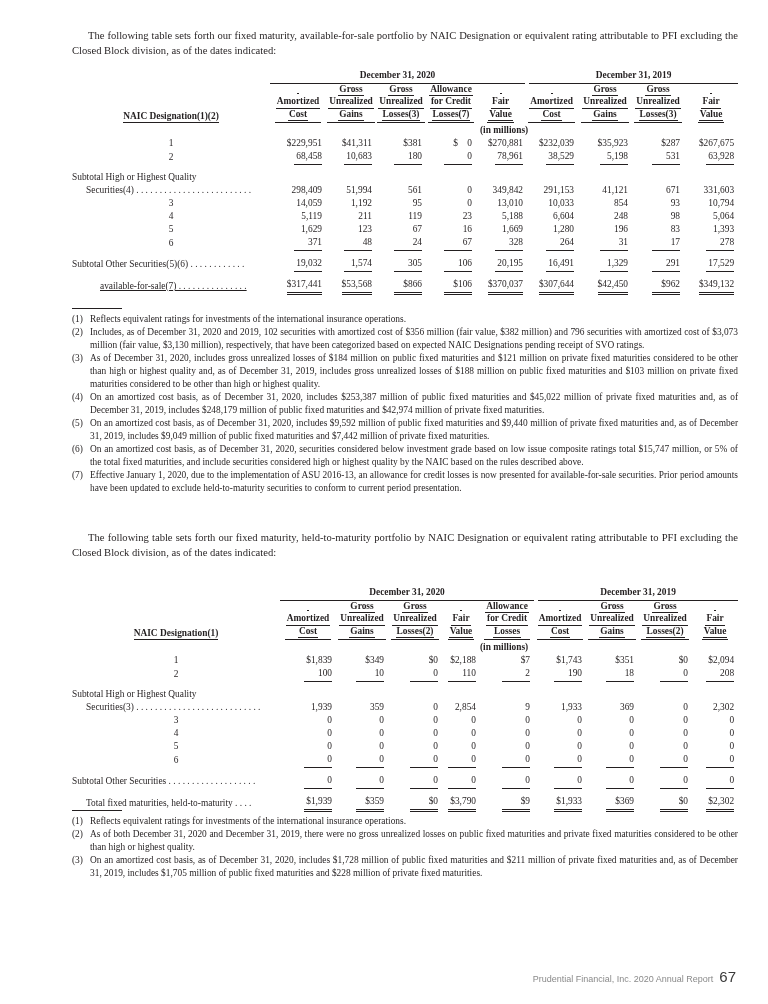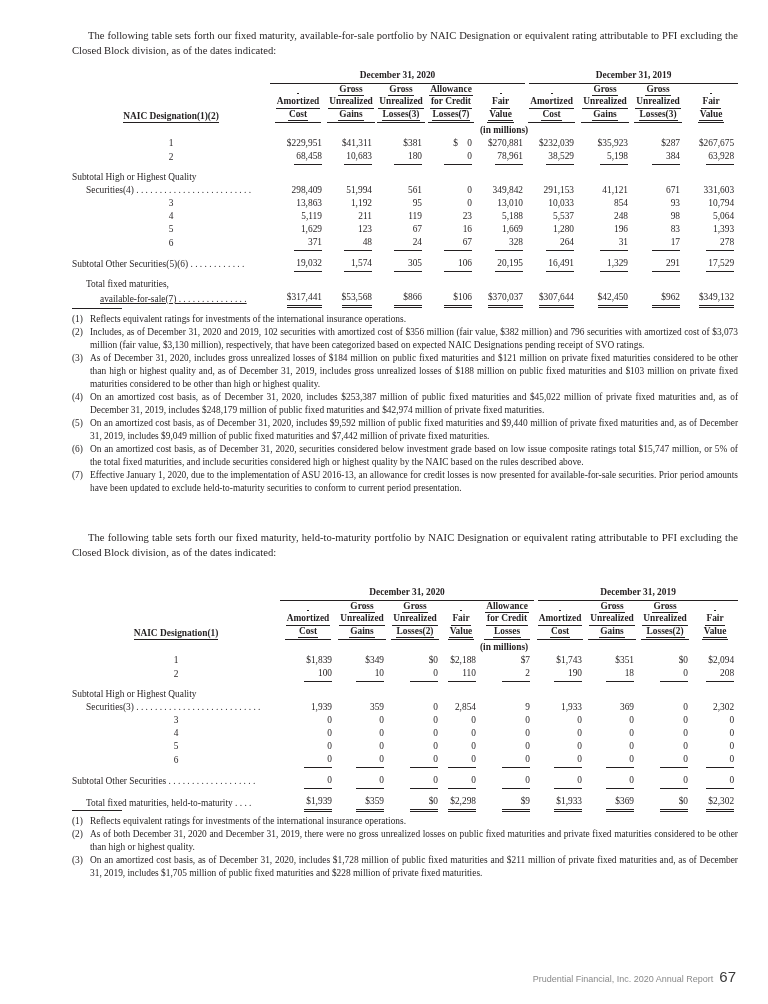--- a/index.html
+++ b/index.html
@@ -95,21 +95,21 @@
         </tr>
         <tr>
           <td class="lbl c"><span>2</span></td>
           <td class="num u" style="padding-right:4px"><span class="cell" style="white-space:pre">68,458</span></td>
           <td class="num u" style="padding-right:4px"><span class="cell" style="white-space:pre">10,683</span></td>
           <td class="num u" style="padding-right:4px"><span class="cell" style="white-space:pre">180</span></td>
           <td class="num u" style="padding-right:4px"><span class="cell" style="white-space:pre">0</span></td>
           <td class="num u" style="padding-right:2px"><span class="cell" style="white-space:pre">78,961</span></td>
           <td class="num u" style="padding-right:4px"><span class="cell" style="white-space:pre">38,529</span></td>
           <td class="num u" style="padding-right:4px"><span class="cell" style="white-space:pre">5,198</span></td>
-          <td class="num u" style="padding-right:4px"><span class="cell" style="white-space:pre">384</span></td>
+          <td class="num u" style="padding-right:4px"><span class="cell" style="white-space:pre">531</span></td>
           <td class="num u" style="padding-right:4px"><span class="cell" style="white-space:pre">63,928</span></td>
         </tr>
         <tr class="spacer">
           <td colspan="10"></td>
         </tr>
         <tr>
           <td class="lbl" colspan="10"><span class="">Subtotal High or Highest Quality</span></td>
         </tr>
         <tr>
           <td class="lbl"><span class="ind">Securities(4) . . . . . . . . . . . . . . . . . . . . . . . . .</span></td>
@@ -118,38 +118,38 @@
           <td class="num" style="padding-right:4px"><span class="cell" style="white-space:pre">561</span></td>
           <td class="num" style="padding-right:4px"><span class="cell" style="white-space:pre">0</span></td>
           <td class="num" style="padding-right:2px"><span class="cell" style="white-space:pre">349,842</span></td>
           <td class="num" style="padding-right:4px"><span class="cell" style="white-space:pre">291,153</span></td>
           <td class="num" style="padding-right:4px"><span class="cell" style="white-space:pre">41,121</span></td>
           <td class="num" style="padding-right:4px"><span class="cell" style="white-space:pre">671</span></td>
           <td class="num" style="padding-right:4px"><span class="cell" style="white-space:pre">331,603</span></td>
         </tr>
         <tr>
           <td class="lbl c"><span>3</span></td>
-          <td class="num" style="padding-right:4px"><span class="cell" style="white-space:pre">13,863</span></td>
+          <td class="num" style="padding-right:4px"><span class="cell" style="white-space:pre">14,059</span></td>
           <td class="num" style="padding-right:4px"><span class="cell" style="white-space:pre">1,192</span></td>
           <td class="num" style="padding-right:4px"><span class="cell" style="white-space:pre">95</span></td>
           <td class="num" style="padding-right:4px"><span class="cell" style="white-space:pre">0</span></td>
           <td class="num" style="padding-right:2px"><span class="cell" style="white-space:pre">13,010</span></td>
           <td class="num" style="padding-right:4px"><span class="cell" style="white-space:pre">10,033</span></td>
           <td class="num" style="padding-right:4px"><span class="cell" style="white-space:pre">854</span></td>
           <td class="num" style="padding-right:4px"><span class="cell" style="white-space:pre">93</span></td>
           <td class="num" style="padding-right:4px"><span class="cell" style="white-space:pre">10,794</span></td>
         </tr>
         <tr>
           <td class="lbl c"><span>4</span></td>
           <td class="num" style="padding-right:4px"><span class="cell" style="white-space:pre">5,119</span></td>
           <td class="num" style="padding-right:4px"><span class="cell" style="white-space:pre">211</span></td>
           <td class="num" style="padding-right:4px"><span class="cell" style="white-space:pre">119</span></td>
           <td class="num" style="padding-right:4px"><span class="cell" style="white-space:pre">23</span></td>
           <td class="num" style="padding-right:2px"><span class="cell" style="white-space:pre">5,188</span></td>
-          <td class="num" style="padding-right:4px"><span class="cell" style="white-space:pre">5,537</span></td>
+          <td class="num" style="padding-right:4px"><span class="cell" style="white-space:pre">6,604</span></td>
           <td class="num" style="padding-right:4px"><span class="cell" style="white-space:pre">248</span></td>
           <td class="num" style="padding-right:4px"><span class="cell" style="white-space:pre">98</span></td>
           <td class="num" style="padding-right:4px"><span class="cell" style="white-space:pre">5,064</span></td>
         </tr>
         <tr>
           <td class="lbl c"><span>5</span></td>
           <td class="num" style="padding-right:4px"><span class="cell" style="white-space:pre">1,629</span></td>
           <td class="num" style="padding-right:4px"><span class="cell" style="white-space:pre">123</span></td>
           <td class="num" style="padding-right:4px"><span class="cell" style="white-space:pre">67</span></td>
           <td class="num" style="padding-right:4px"><span class="cell" style="white-space:pre">16</span></td>
@@ -181,23 +181,20 @@
           <td class="num u" style="padding-right:4px"><span class="cell" style="white-space:pre">305</span></td>
           <td class="num u" style="padding-right:4px"><span class="cell" style="white-space:pre">106</span></td>
           <td class="num u" style="padding-right:2px"><span class="cell" style="white-space:pre">20,195</span></td>
           <td class="num u" style="padding-right:4px"><span class="cell" style="white-space:pre">16,491</span></td>
           <td class="num u" style="padding-right:4px"><span class="cell" style="white-space:pre">1,329</span></td>
           <td class="num u" style="padding-right:4px"><span class="cell" style="white-space:pre">291</span></td>
           <td class="num u" style="padding-right:4px"><span class="cell" style="white-space:pre">17,529</span></td>
         </tr>
         <tr class="spacer">
           <td colspan="10"></td>
-        </tr>
-        <tr>
-          <td class="lbl" colspan="10"><span class="ind">Total fixed maturities,</span></td>
         </tr>
         <tr>
           <td class="lbl"><span class="ind2">available-for-sale(7) . . . . . . . . . . . . . . .</span></td>
           <td class="num dbl" style="padding-right:4px"><span class="cell" style="white-space:pre">$317,441</span></td>
           <td class="num dbl" style="padding-right:4px"><span class="cell" style="white-space:pre">$53,568</span></td>
           <td class="num dbl" style="padding-right:4px"><span class="cell" style="white-space:pre">$866</span></td>
           <td class="num dbl" style="padding-right:4px"><span class="cell" style="white-space:pre">$106</span></td>
           <td class="num dbl" style="padding-right:2px"><span class="cell" style="white-space:pre">$370,037</span></td>
           <td class="num dbl" style="padding-right:4px"><span class="cell" style="white-space:pre">$307,644</span></td>
           <td class="num dbl" style="padding-right:4px"><span class="cell" style="white-space:pre">$42,450</span></td>
@@ -392,21 +389,21 @@
           <td class="num u" style="padding-right:4px"><span class="cell" style="white-space:pre">0</span></td>
         </tr>
         <tr class="spacer">
           <td colspan="10"></td>
         </tr>
         <tr>
           <td class="lbl"><span class="ind">Total fixed maturities, held-to-maturity . . . .</span></td>
           <td class="num dbl" style="padding-right:4px"><span class="cell" style="white-space:pre">$1,939</span></td>
           <td class="num dbl" style="padding-right:4px"><span class="cell" style="white-space:pre">$359</span></td>
           <td class="num dbl" style="padding-right:4px"><span class="cell" style="white-space:pre">$0</span></td>
-          <td class="num dbl" style="padding-right:4px"><span class="cell" style="white-space:pre">$2,298</span></td>
+          <td class="num dbl" style="padding-right:4px"><span class="cell" style="white-space:pre">$3,790</span></td>
           <td class="num dbl" style="padding-right:4px"><span class="cell" style="white-space:pre">$9</span></td>
           <td class="num dbl" style="padding-right:4px"><span class="cell" style="white-space:pre">$1,933</span></td>
           <td class="num dbl" style="padding-right:4px"><span class="cell" style="white-space:pre">$369</span></td>
           <td class="num dbl" style="padding-right:4px"><span class="cell" style="white-space:pre">$0</span></td>
           <td class="num dbl" style="padding-right:4px"><span class="cell" style="white-space:pre">$2,302</span></td>
         </tr>
       </tbody>
 </table>
 </div>
 

